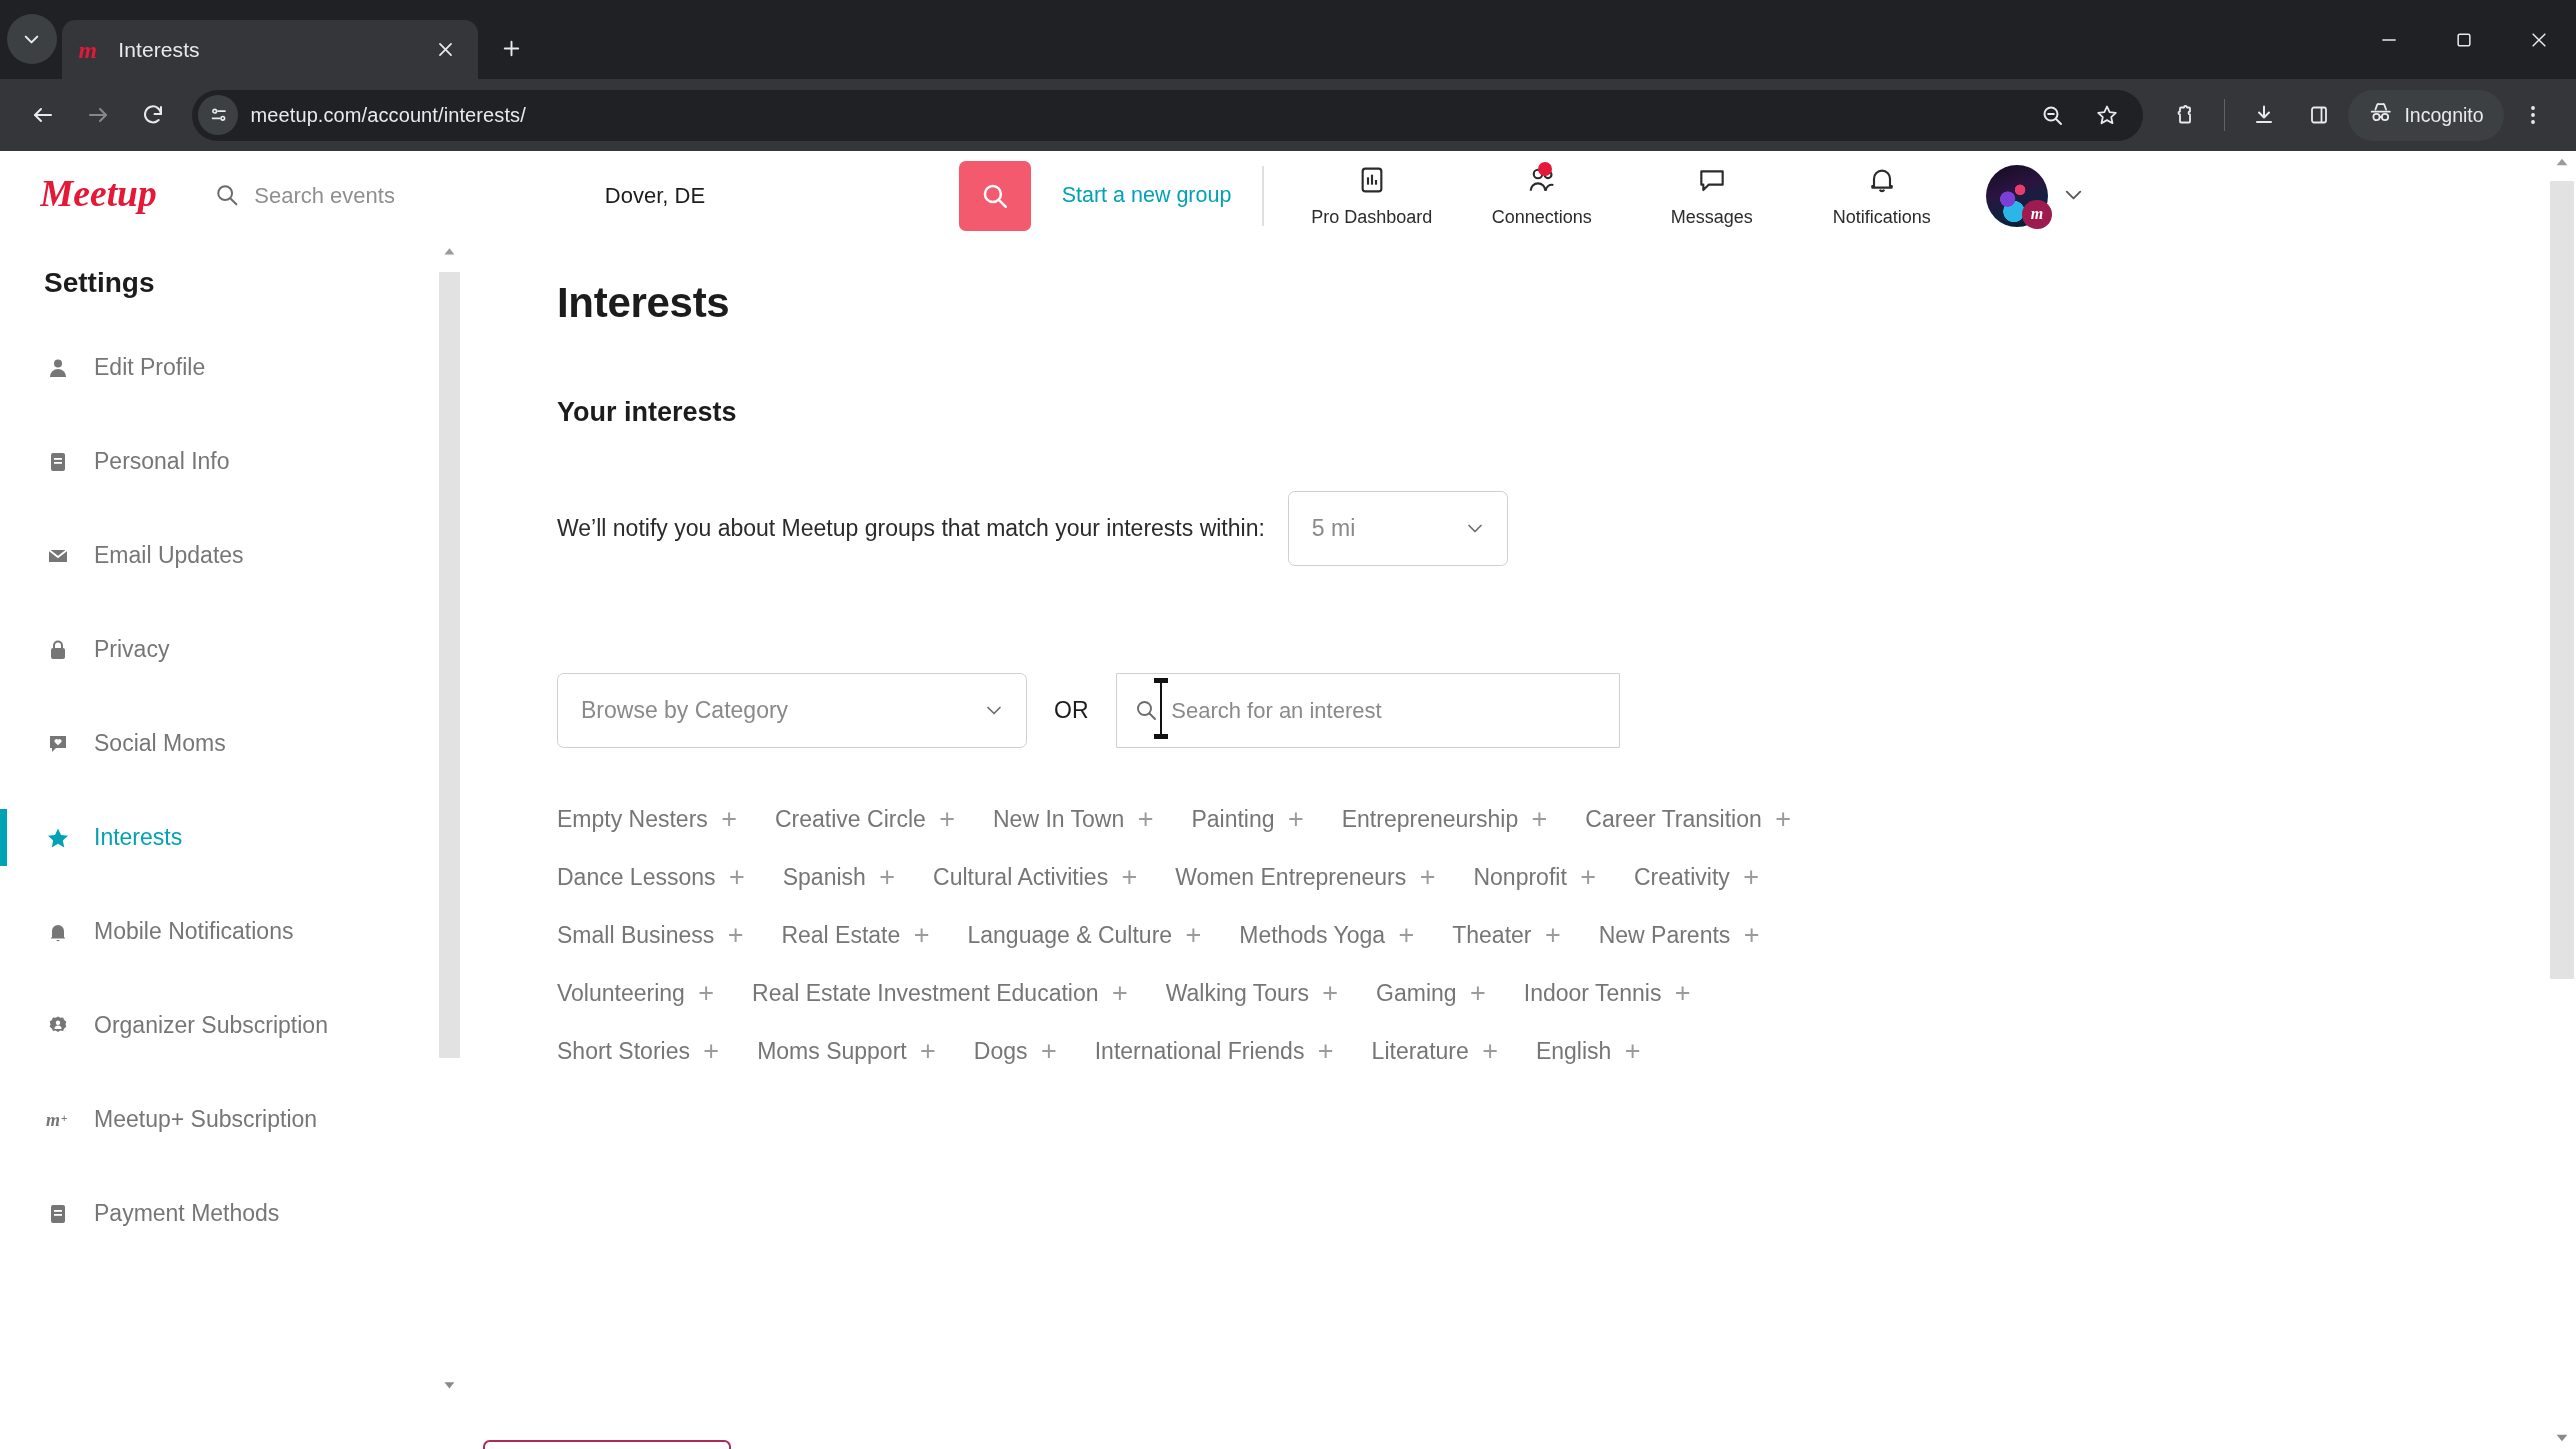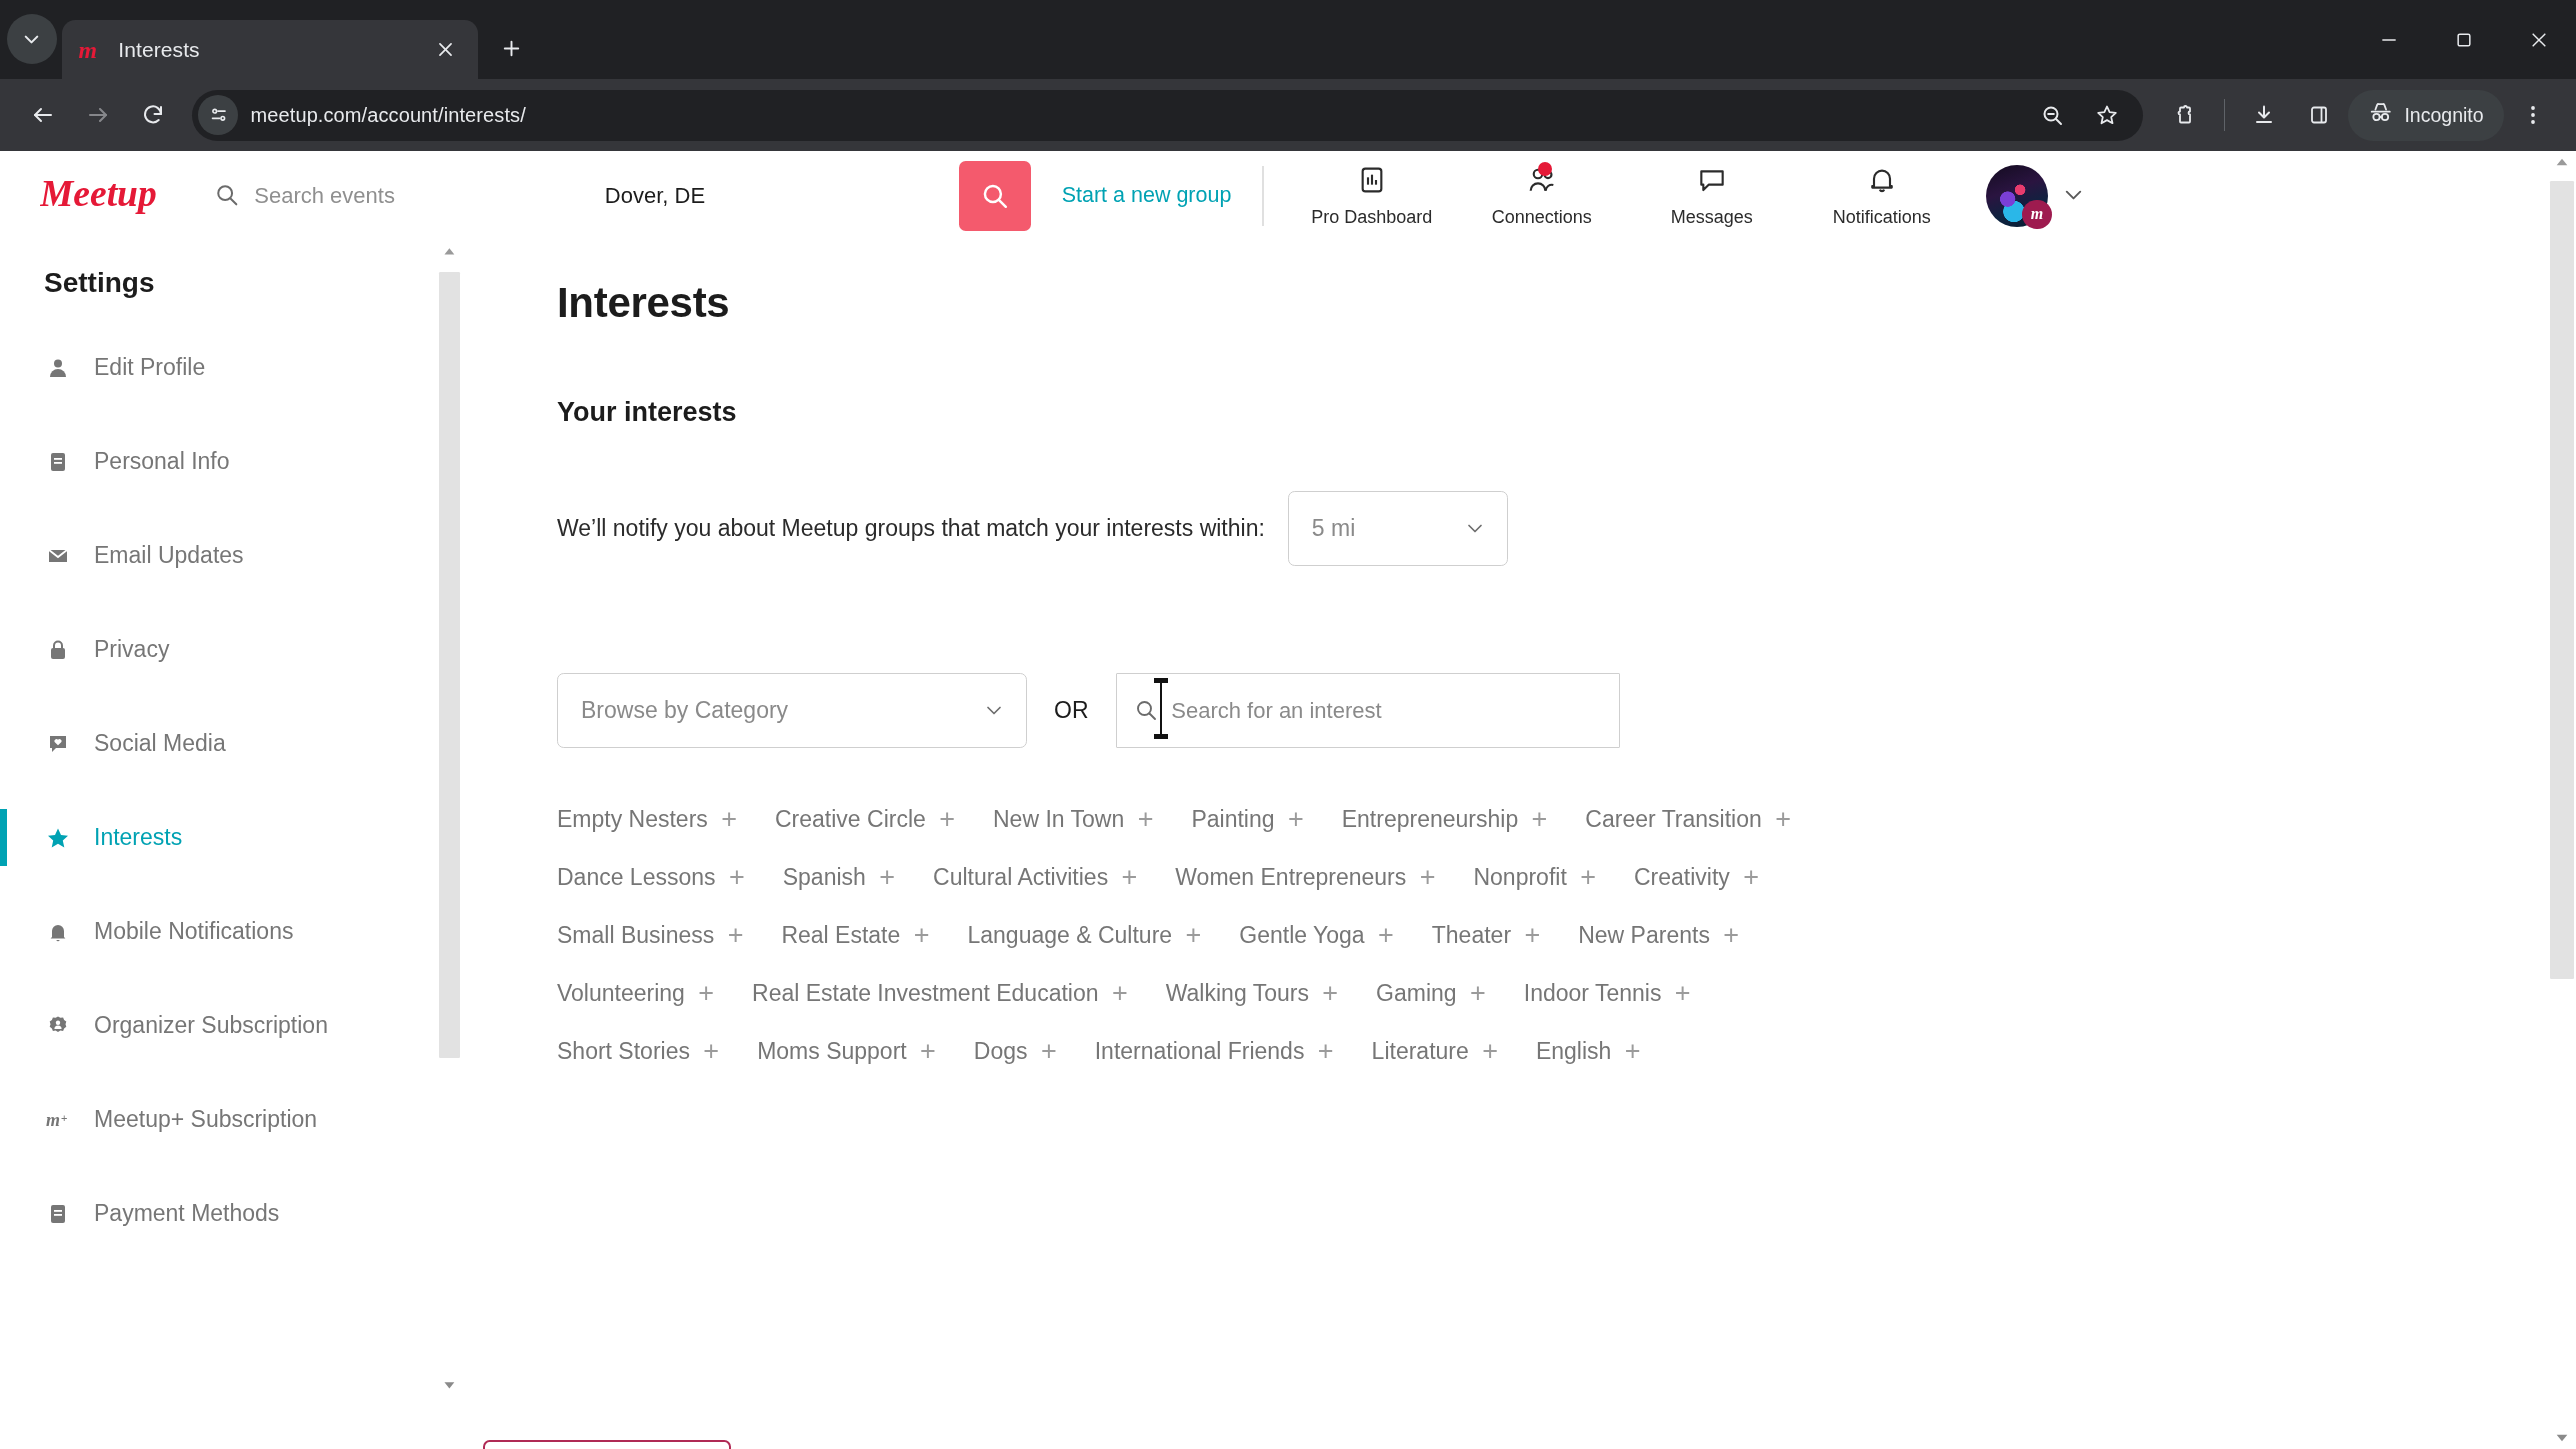--- a/index.html
+++ b/index.html
@@ -466,21 +466,21 @@
             </span>
           <span class="sblabel">Privacy</span>
         </div>
         <div class="sb-item">
           <span class="sbicon">
               <svg viewBox="0 0 24 24">
                 <path d="M4 4h16v12H10l-4 4v-4H4z"></path>
                 <path d="M12 13.2 8.6 10.1a2.1 2.1 0 0 1 3.4-2.4 2.1 2.1 0 0 1 3.4 2.4z" fill="#fff"></path>
               </svg>
             </span>
-          <span class="sblabel">Social Media</span>
+          <span class="sblabel">Social Moms</span>
         </div>
         <div class="sb-item active">
           <span class="sbicon">
               <svg viewBox="0 0 24 24">
                 <polygon points="12,2.6 15,9 22,9.8 16.8,14.5 18.3,21.4 12,17.8 5.7,21.4 7.2,14.5 2,9.8 9,9"></polygon>
               </svg>
             </span>
           <span class="sblabel">Interests</span>
         </div>
         <div class="sb-item">
@@ -638,21 +638,21 @@
               </span>
             <span class="tag">
                 <span class="tlabel">Real Estate</span>
                 <span class="tplus">+</span>
               </span>
             <span class="tag">
                 <span class="tlabel">Language &amp; Culture</span>
                 <span class="tplus">+</span>
               </span>
             <span class="tag">
-                <span class="tlabel">Gentle Yoga</span>
+                <span class="tlabel">Methods Yoga</span>
                 <span class="tplus">+</span>
               </span>
             <span class="tag">
                 <span class="tlabel">Theater</span>
                 <span class="tplus">+</span>
               </span>
             <span class="tag">
                 <span class="tlabel">New Parents</span>
                 <span class="tplus">+</span>
               </span>

